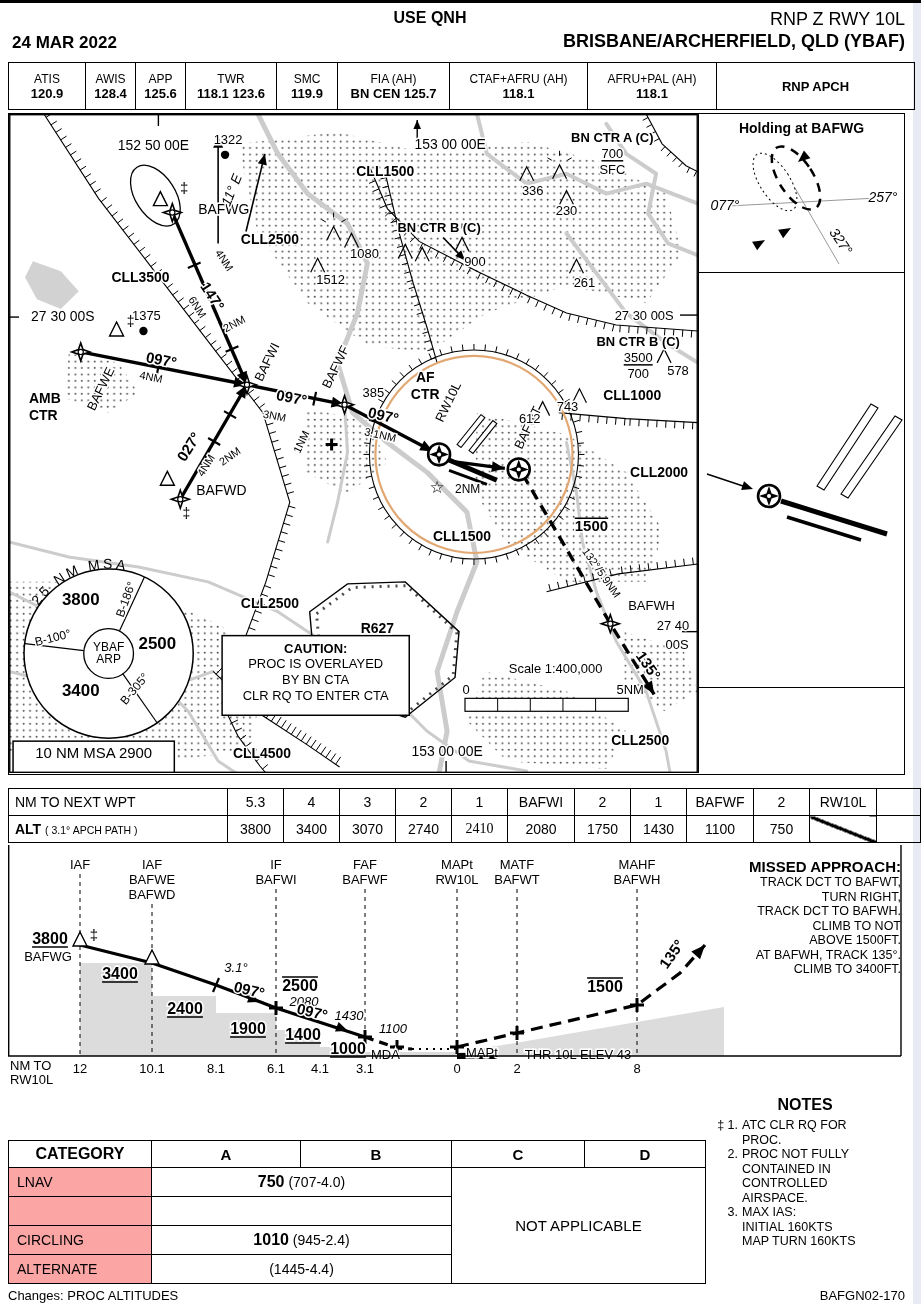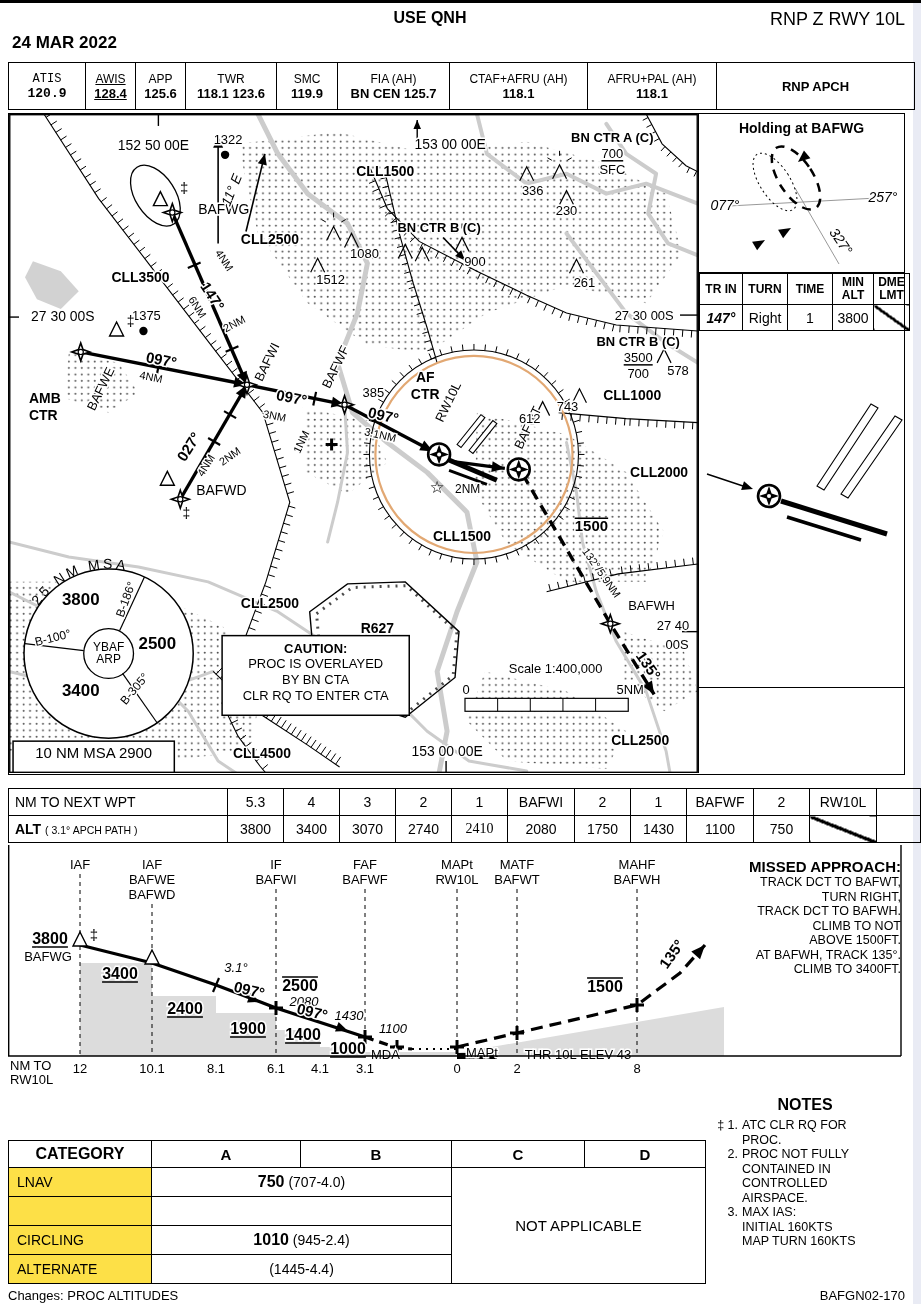--- a/index.html
+++ b/index.html
@@ -43,45 +43,46 @@
   #missed .ml{font-size:12.5px;line-height:14.5px;}
   #notes{left:700px;top:1096px;width:210px;}
   #notes .nt{text-align:center;font-weight:bold;font-size:16px;margin-bottom:4px;}
   .note-item{display:flex;font-size:12.5px;line-height:14.5px;}
   .note-item .mk{width:38px;text-align:right;padding-right:4px;flex:none;}
   #minima{left:8px;top:1140px;width:692px;}
   #minima th,#minima td{border:1.5px solid #000;text-align:center;padding:0;margin-top:32px;}
   #minima th{font-size:15px;font-weight:bold;height:26px;}
   #minima th.cat{font-size:16px;}
   #minima td{font-size:14px;}
-  #minima td.lbl{background:#fde047;text-align:left;padding-left:8px;font-size:14px;height:28px;}
+  #minima td.lbl{background:#fca5a5;text-align:left;padding-left:8px;font-size:14px;height:28px;}
   #minima td .mda{font-weight:bold;font-size:16px;}
   #minima td.na{font-size:15px;}
   #footL{left:8px;top:1288px;font-size:13px;}
   #footR{left:545px;top:1288px;width:360px;text-align:right;font-size:13px;}
 </style>
 </head>
 <body>
 
 <div id="page">
   <div id="topbar"></div>
   <div id="paper"></div>
 
   <div class="abs hdr-date">24 MAR 2022</div>
   <div class="abs hdr-qnh">USE QNH</div>
   <div class="abs hdr-proc">RNP Z RWY 10L</div>
+  <div class="abs hdr-apt">BRISBANE/ARCHERFIELD, QLD (YBAF)</div>
 
   <table id="freq" class="abs">
       <tbody>
         <tr id="freqrow">
-          <td style="width: 76px; font-family: Liberation Mono, monospace;">
+          <td style="width: 76px;">
             <div class="fl">ATIS</div>
             <div class="fv">120.9</div>
           </td>
-          <td style="width: 49px; text-decoration: underline;">
+          <td style="width: 49px;">
             <div class="fl">AWIS</div>
             <div class="fv">128.4</div>
           </td>
           <td style="width: 49px;">
             <div class="fl">APP</div>
             <div class="fv">125.6</div>
           </td>
           <td style="width: 90px;">
             <div class="fl">TWR</div>
             <div class="fv">118.1 123.6</div>
@@ -642,40 +643,20 @@
             <ellipse cx="97" cy="38" rx="17" ry="36" fill="none" stroke="#000" stroke-width="2.5" stroke-dasharray="9,7" transform="rotate(-33 97 38)"></ellipse>
             <ellipse cx="76" cy="42" rx="15" ry="33" fill="none" stroke="#000" stroke-width="1" stroke-dasharray="2,3" transform="rotate(-33 76 42)"></ellipse>
             <polygon points="66,100 53.08769515458674,101.63523196492643 58.12769515458673,110.36476803507357" fill="#000"></polygon>
             <polygon points="92,88 79.08769515458674,89.63523196492643 84.12769515458673,98.36476803507357" fill="#000"></polygon>
             <polygon points="99,22 111.43218287024789,18.147412677081174 104.95288376460758,10.425684690441878" fill="#000"></polygon>
             <text x="26" y="70" font-size="14" text-anchor="middle" fill="#000" stroke="#fff" stroke-width="3" paint-order="stroke" font-style="italic">077°</text>
             <text x="184" y="62" font-size="14" text-anchor="middle" fill="#000" stroke="#fff" stroke-width="3" paint-order="stroke" font-style="italic">257°</text>
             <text x="138" y="104" font-size="14" text-anchor="middle" fill="#000" stroke="#fff" stroke-width="3" paint-order="stroke" font-style="italic" transform="rotate(55 138 104)">327°</text>
           </svg>
       </div>
-      <table id="htbl">
-        <tbody>
-        <tr>
-          <th style="width:42px">TR IN</th>
-          <th style="width:44px">TURN</th>
-          <th style="width:44px">TIME</th>
-          <th style="width:40px">MIN
-ALT</th>
-          <th style="width:35px">DME
-LMT</th>
-        </tr>
-        <tr>
-          <td class="trin">147°</td>
-          <td>Right</td>
-          <td>1</td>
-          <td>3800</td>
-          <td class="slash"></td>
-        </tr>
-        </tbody>
-      </table>
       <svg id="sketch" width="205" height="353">
           <line x1="8" y1="140" x2="50" y2="154" stroke="#000" stroke-width="1.4"></line>
           <polygon points="54,155 45.02545600044214,147.1385777368214 42.10351144244655,155.90441141080817" fill="#000"></polygon>
           <circle cx="70" cy="162" r="11" fill="#fff" stroke="#000" stroke-width="2.6"></circle>
           <path d="M0 -10 L2.6 -2.6 L10 0 L2.6 2.6 L0 10 L-2.6 2.6 L-10 0 L-2.6 -2.6 Z" transform="translate(70 162)" fill="#000"></path>
           <circle cx="70" cy="162" r="2" fill="#fff"></circle>
           <line x1="82" y1="167" x2="188" y2="200" stroke="#000" stroke-width="5"></line>
           <line x1="88" y1="183" x2="162" y2="206" stroke="#000" stroke-width="3.5"></line>
           <path d="M118,152 L172,70 L179,74 L125,156 Z" fill="#fff" stroke="#000" stroke-width="1.1"></path>
           <path d="M142,160 L196,82 L203,86 L149,164 Z" fill="#fff" stroke="#000" stroke-width="1.1"></path>

